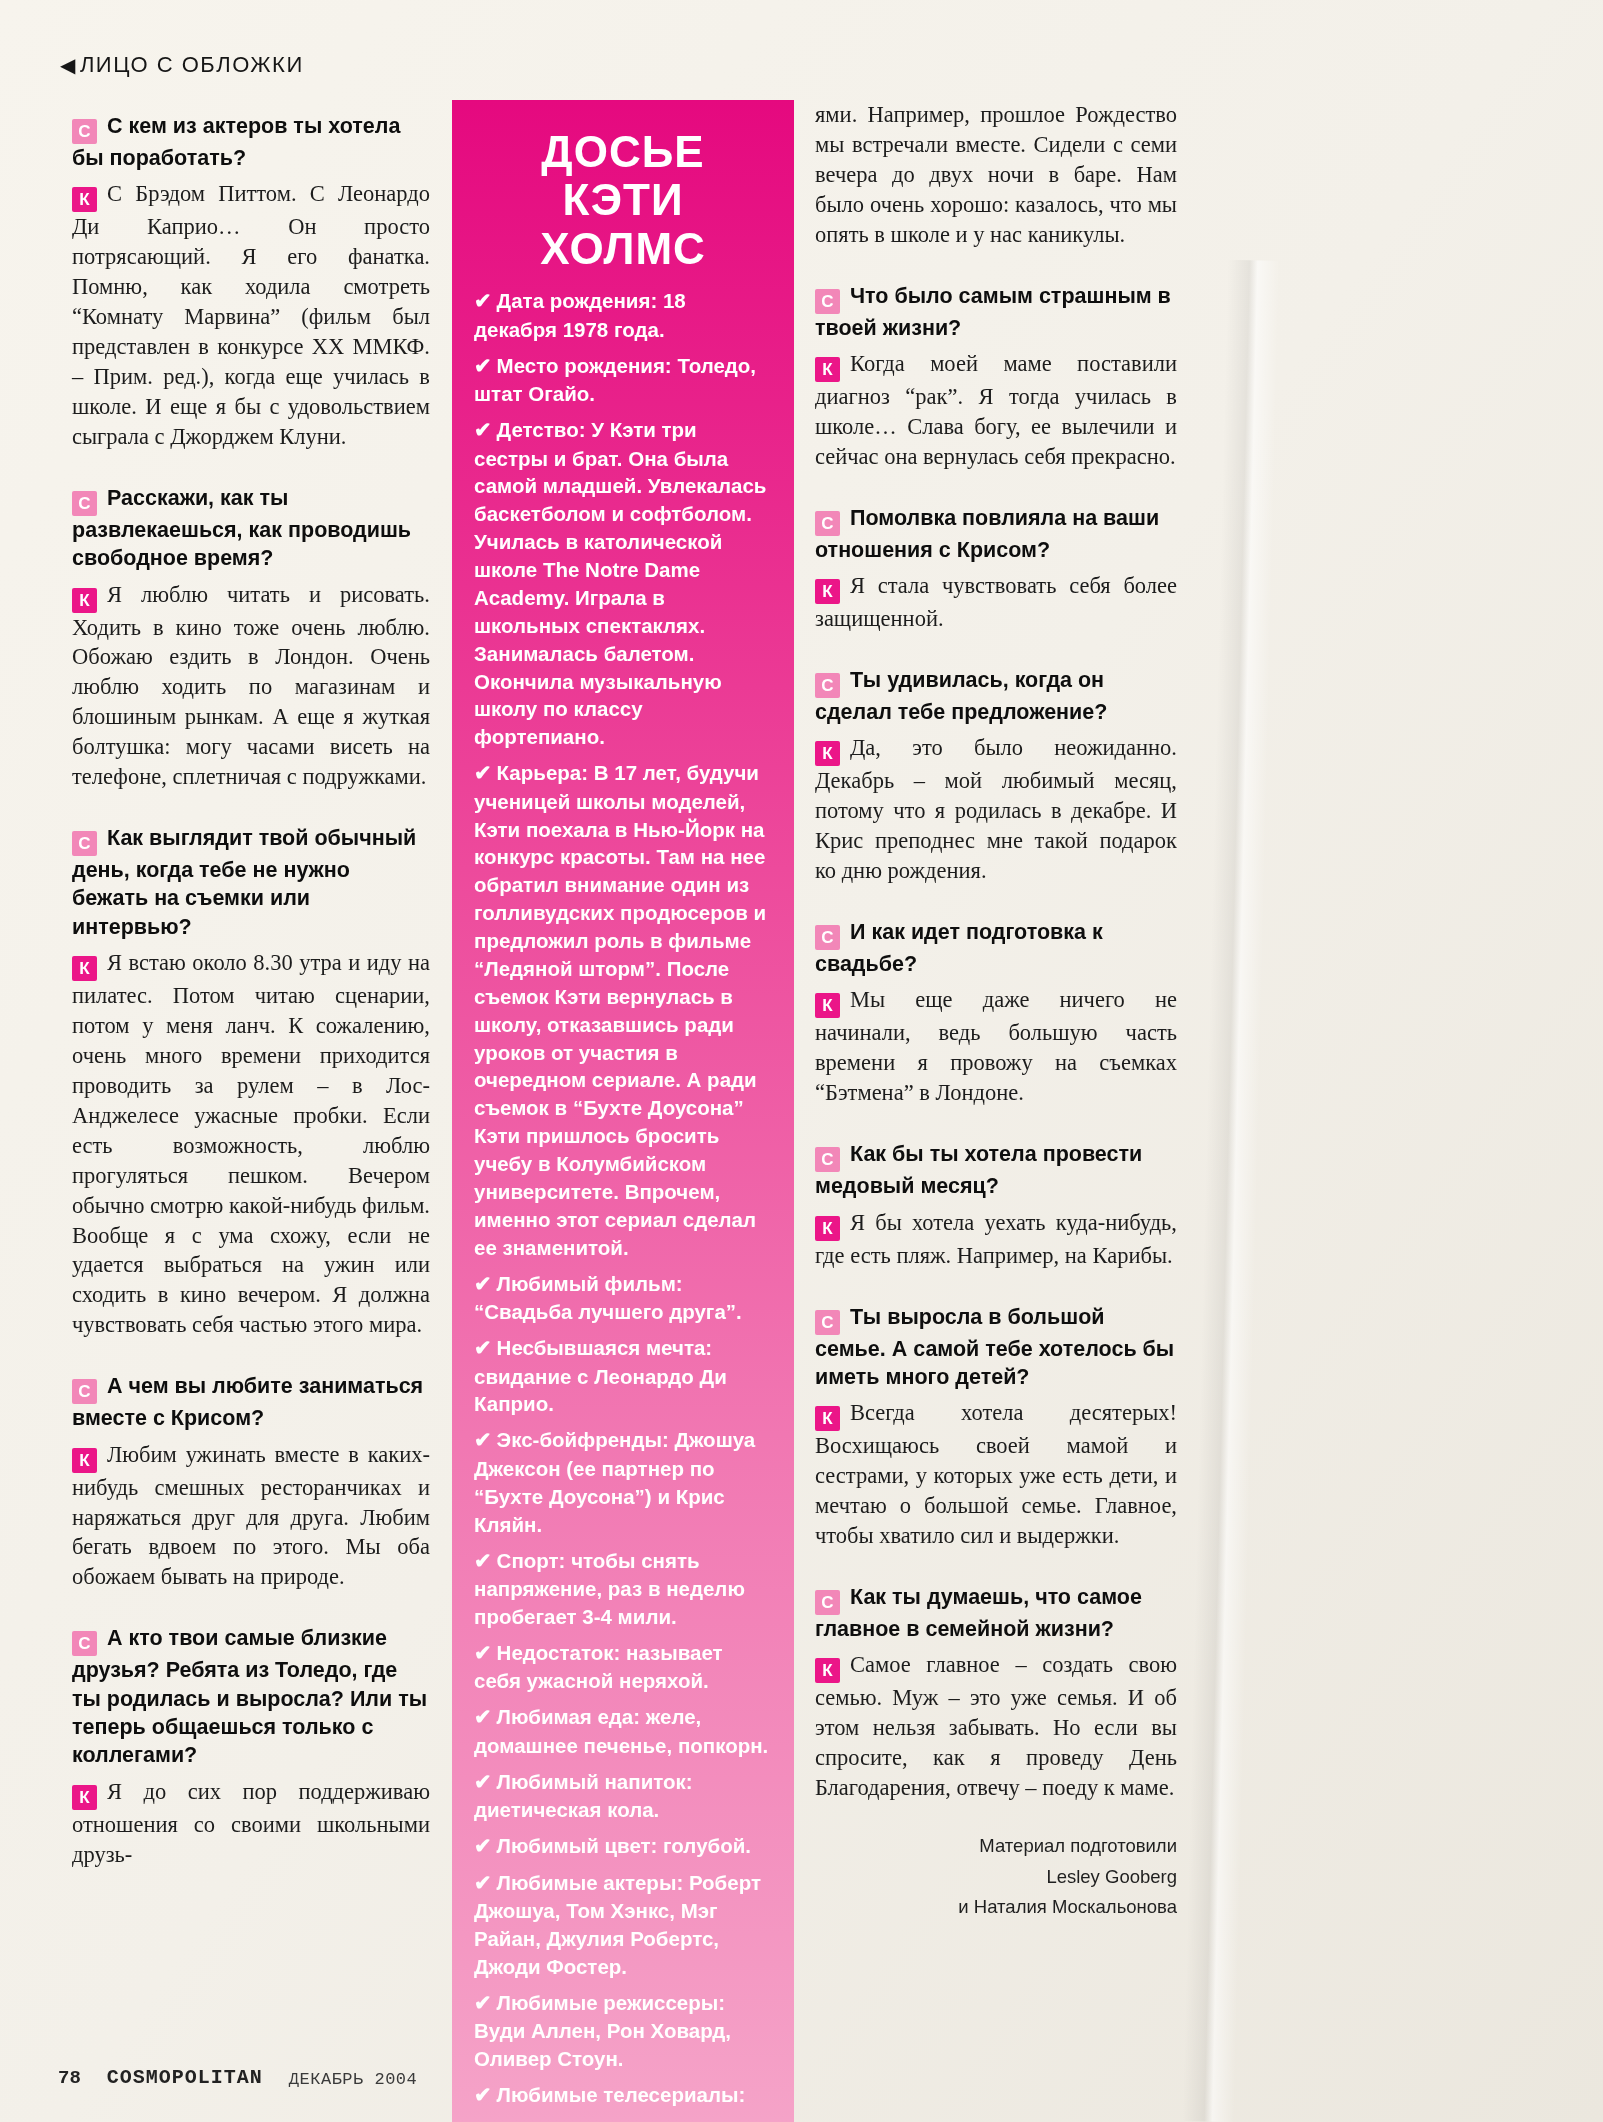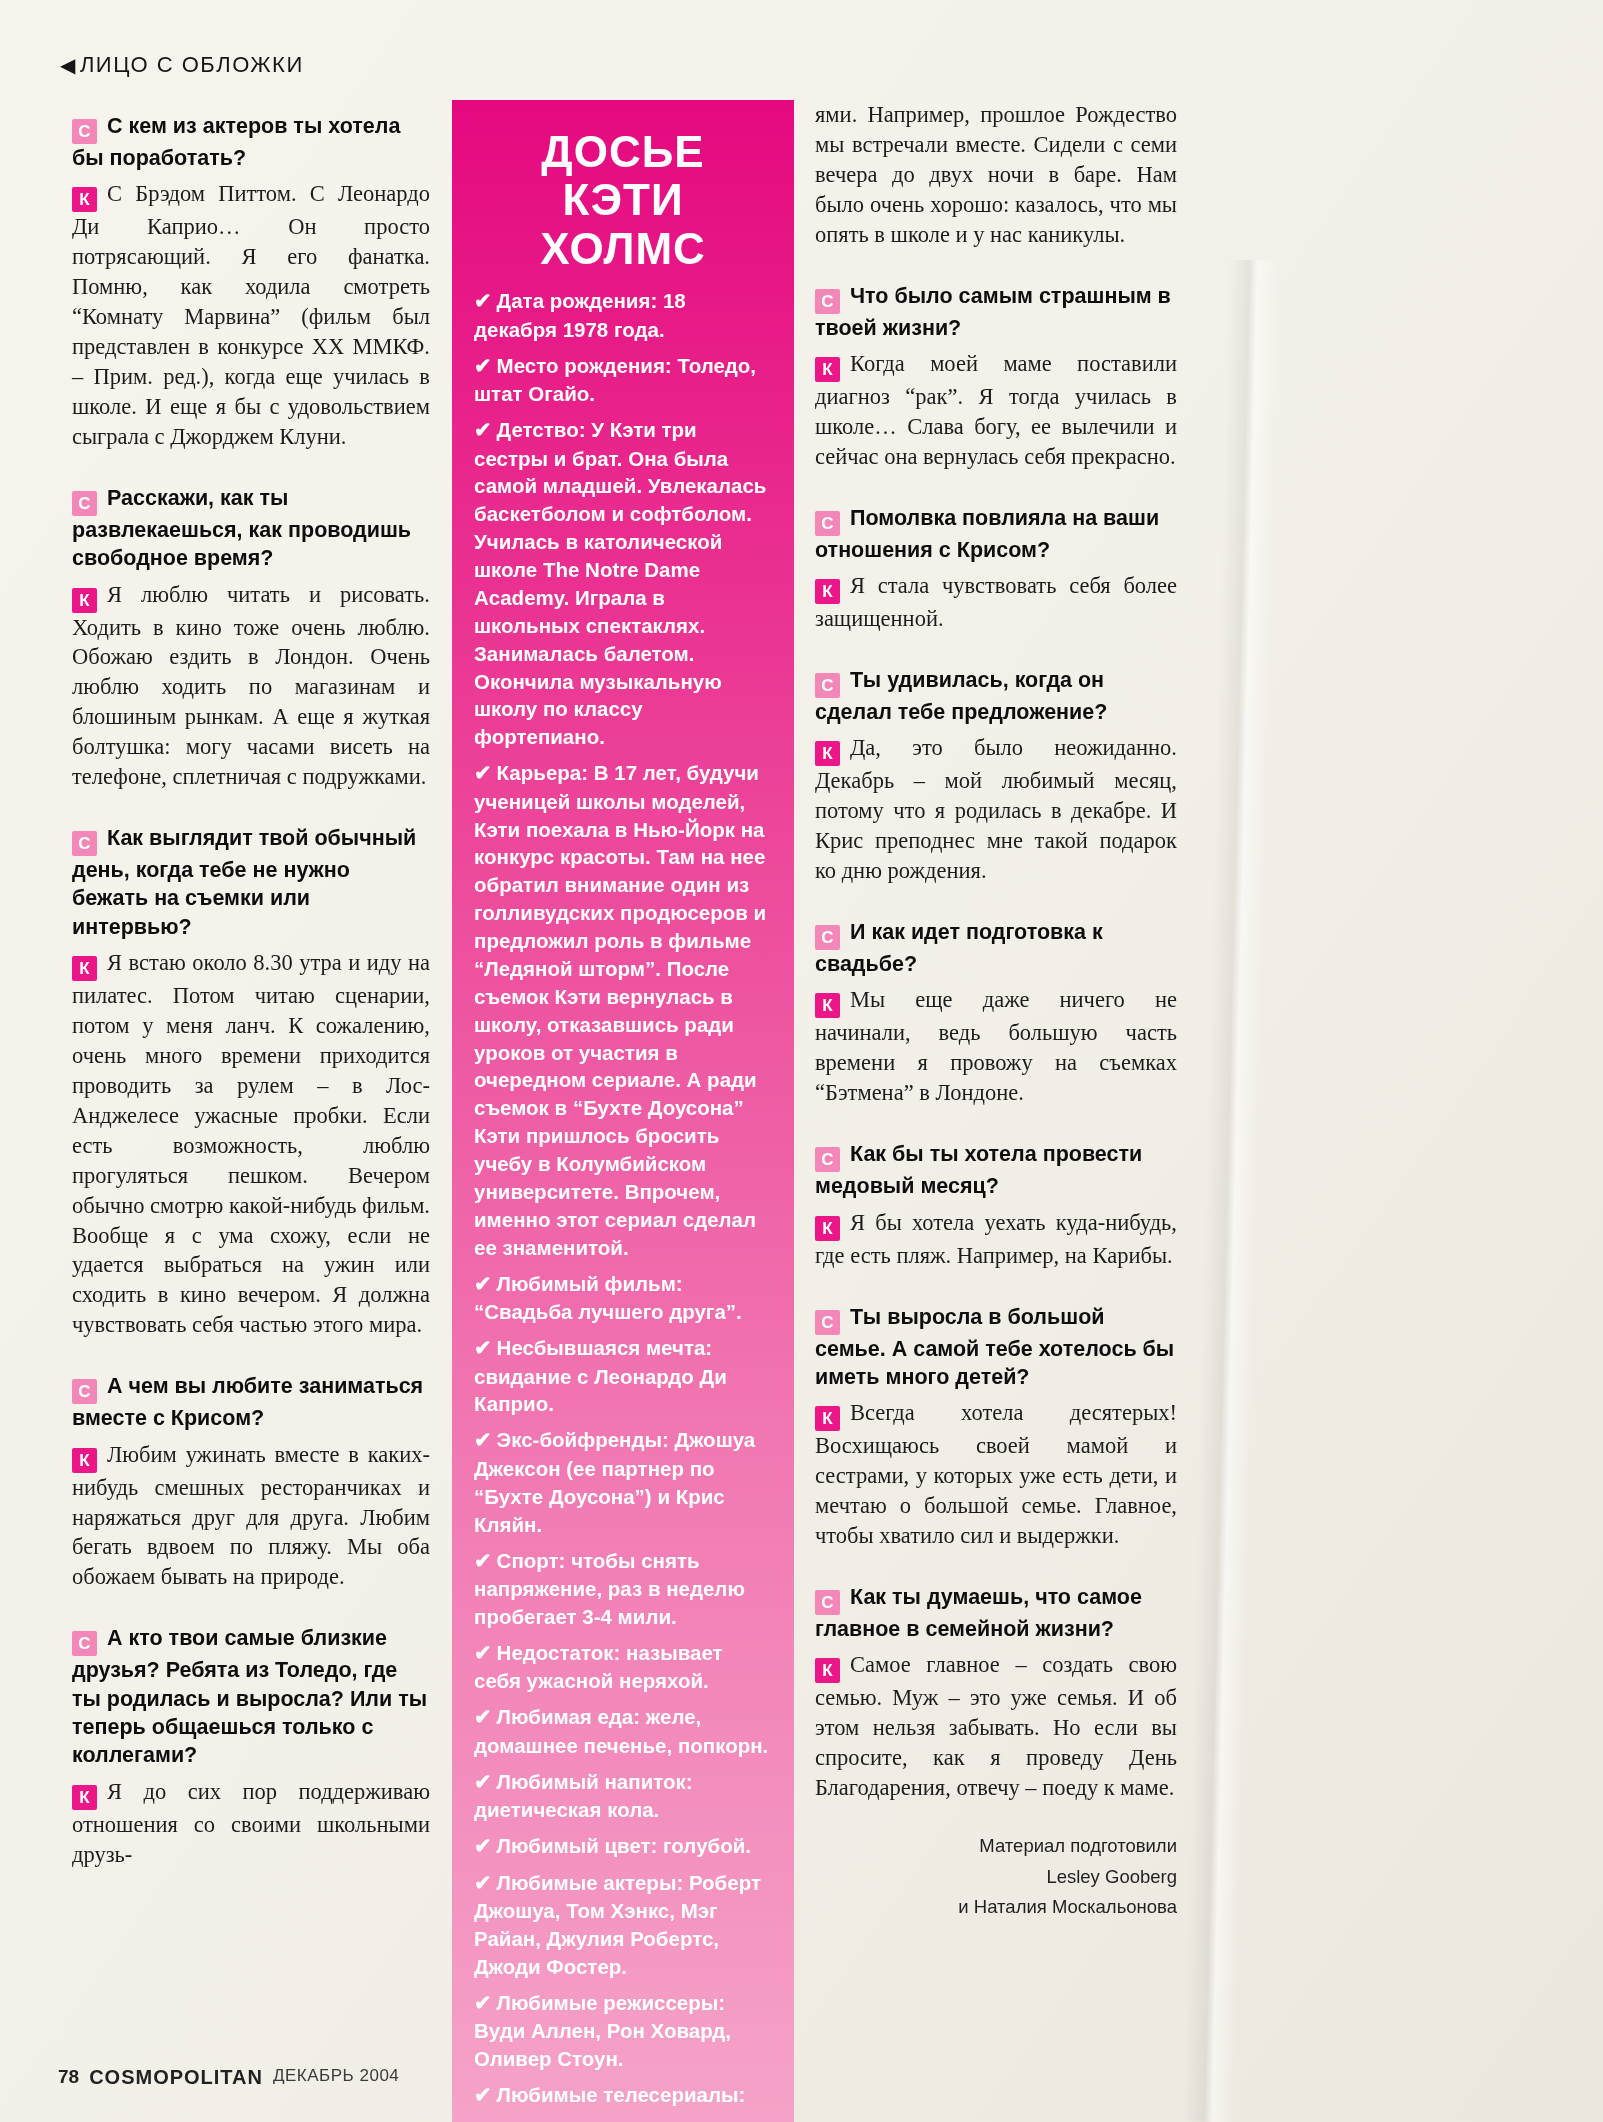--- a/index.html
+++ b/index.html
@@ -67,22 +67,22 @@
   .check { display:inline-block; margin-right:5px; font-size:21px; }
 
   .credits {
     margin-top:28px; text-align:right;
     font-family:"Liberation Sans", sans-serif;
     font-size:18.5px; line-height:1.65; color:#1f1f1f;
   }
 
   .footer {
     position:absolute; left:58px; top:2066px;
-    font-family:Liberation Sans, sans-serif; color:#222;
-    display:flex; align-items:flex-start; gap:10px;
+    font-family:Liberation Mono, monospace; color:#222;
+    display:flex; align-items:flex-end; gap:26px;
   }
   .footer .pn  { font-weight:bold; font-size:19px; }
   .footer .mag { font-weight:bold; font-size:20px; letter-spacing:1px; }
   .footer .iss { font-size:17px; letter-spacing:0.5px; color:#3a3a3a; }
 </style>
 </head>
 <body>
 
 <div class="page">
 
@@ -94,21 +94,21 @@
   </div>
 
   <div class="col-left" id="col-left">
       <p class="qa q"><span class="badge badge-q">С</span><span>С кем из актеров ты хотела бы поработать?</span></p>
       <p class="qa a"><span class="badge badge-k">К</span><span>С Брэдом Питтом. С Леонардо Ди Каприо… Он просто потрясающий. Я его фанатка. Помню, как ходила смотреть “Комнату Марвина” (фильм был представлен в конкурсе XX ММКФ. – Прим. ред.), когда еще училась в школе. И еще я бы с удовольствием сыграла с Джорджем Клуни.</span></p>
       <p class="qa q"><span class="badge badge-q">С</span><span>Расскажи, как ты развлекаешься, как проводишь свободное время?</span></p>
       <p class="qa a"><span class="badge badge-k">К</span><span>Я люблю читать и рисовать. Ходить в кино тоже очень люблю. Обожаю ездить в Лондон. Очень люблю ходить по магазинам и блошиным рынкам. А еще я жуткая болтушка: могу часами висеть на телефоне, сплетничая с подружками.</span></p>
       <p class="qa q"><span class="badge badge-q">С</span><span>Как выглядит твой обычный день, когда тебе не нужно бежать на съемки или интервью?</span></p>
       <p class="qa a"><span class="badge badge-k">К</span><span>Я встаю около 8.30 утра и иду на пилатес. Потом читаю сценарии, потом у меня ланч. К сожалению, очень много времени приходится проводить за рулем – в Лос-Анджелесе ужасные пробки. Если есть возможность, люблю прогуляться пешком. Вечером обычно смотрю какой-нибудь фильм. Вообще я с ума схожу, если не удается выбраться на ужин или сходить в кино вечером. Я должна чувствовать себя частью этого мира.</span></p>
       <p class="qa q"><span class="badge badge-q">С</span><span>А чем вы любите заниматься вместе с Крисом?</span></p>
-      <p class="qa a"><span class="badge badge-k">К</span><span>Любим ужинать вместе в каких-нибудь смешных ресторанчиках и наряжаться друг для друга. Любим бегать вдвоем по пляжу. Мы оба обожаем бывать на природе.</span></p>
+      <p class="qa a"><span class="badge badge-k">К</span><span>Любим ужинать вместе в каких-нибудь смешных ресторанчиках и наряжаться друг для друга. Любим бегать вдвоем по этого. Мы оба обожаем бывать на природе.</span></p>
       <p class="qa q"><span class="badge badge-q">С</span><span>А кто твои самые близкие друзья? Ребята из Толедо, где ты родилась и выросла? Или ты теперь общаешься только с коллегами?</span></p>
       <p class="qa a"><span class="badge badge-k">К</span><span>Я до сих пор поддерживаю отношения со своими школьными друзь-</span></p>
     </div>
 
   <div class="dossier">
     <div class="dossier-title">
       <div>ДОСЬЕ</div>
       <div>КЭТИ ХОЛМС</div>
     </div>
     <div id="dossier-list">

